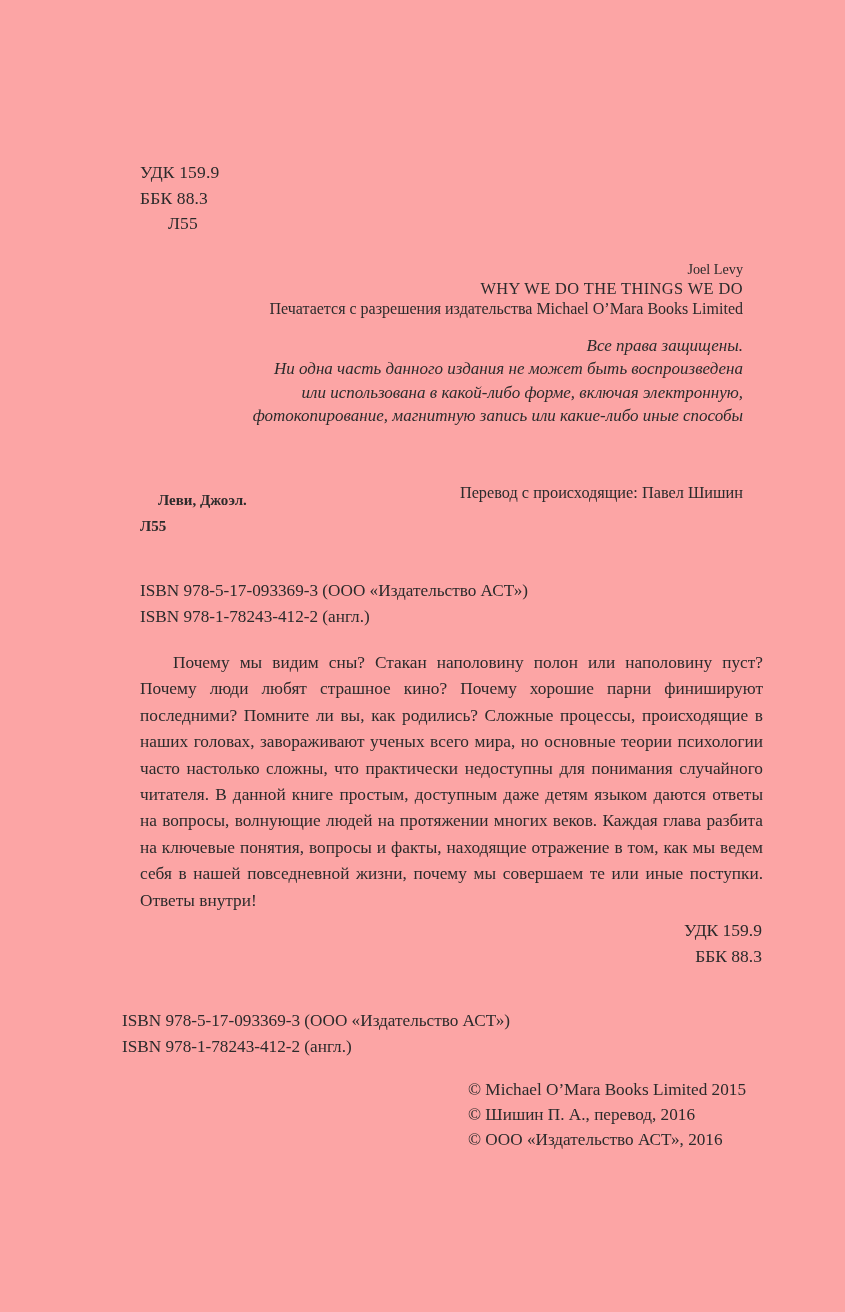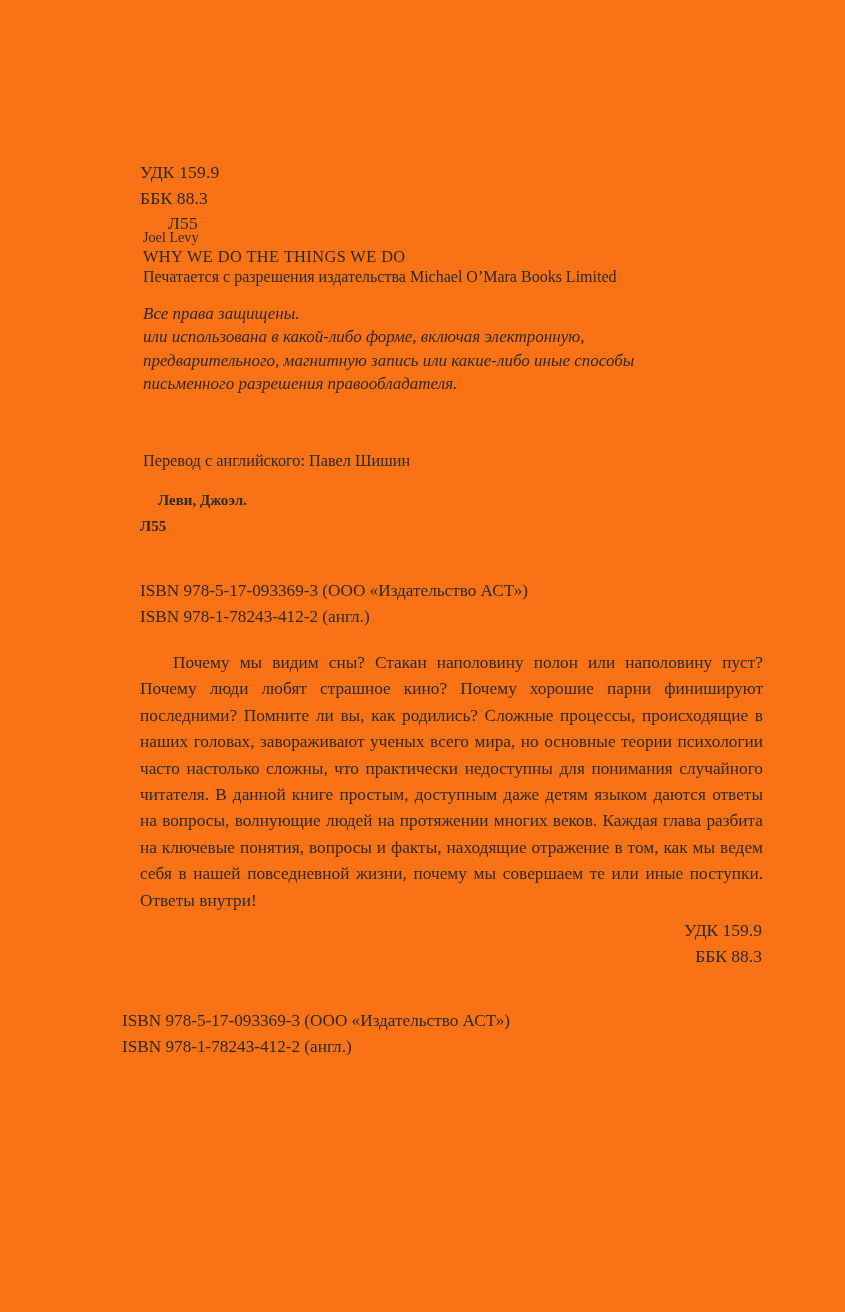--- a/index.html
+++ b/index.html
@@ -9,28 +9,28 @@
     background: #ffffff;
   }
   body {
     font-family: "Liberation Serif", "DejaVu Serif", serif;
     color: #2b2b2b;
   }
   #page {
     position: relative;
     width: 845px;
     height: 1312px;
-    background: #f97316;
+    background: #fca5a5;
     overflow: hidden;
     box-sizing: border-box;
   }
 
   
   .block { position: absolute; }
-  .ctr   { text-align: left; }
+  .ctr   { text-align: right; margin-top: 32px; }
   .rgt   { text-align: right; }
   .lft   { text-align: left; }
   .just  { text-align: justify; text-justify: inter-word; }
   .ital  { font-style: italic; }
   .line  { display: block; white-space: pre; }
   .wline { display: block; }
 
   
   #udk-top {
     left: 140px;
@@ -157,26 +157,26 @@
   </div>
 
   <div id="orig-credit" class="block ctr">
     <span class="wline author-en">Joel Levy</span>
     <span class="wline title-en">WHY WE DO THE THINGS WE DO</span>
     <span class="wline permission">Печатается с разрешения издательства Michael O’Mara Books Limited</span>
   </div>
 
   <div id="rights" class="block ctr ital">
     <span class="wline">Все права защищены.</span>
+    <span class="wline">Ни одна часть данного издания не может быть воспроизведена</span>
     <span class="wline">или использована в какой-либо форме, включая электронную,</span>
-    <span class="wline">предварительного, магнитную запись или какие-либо иные способы</span>
-    <span class="wline">письменного разрешения правообладателя.</span>
-  </div>
-
-  <div id="translator" class="block ctr">Перевод с английского: Павел Шишин</div>
+    <span class="wline">фотокопирование, магнитную запись или какие-либо иные способы</span>
+  </div>
+
+  <div id="translator" class="block ctr">Перевод с происходящие: Павел Шишин</div>
 
   <div id="biblio" class="block">
     <span class="bib-author">Леви, Джоэл.</span>
     <span class="bib-body">
       <span class="shelf">Л55</span>
       <span class="pad"></span>
     </span>
   </div>
 
   <div id="isbn-top" class="block lft">
@@ -189,14 +189,19 @@
   <div id="udk-bottom" class="block rgt">
     <span class="line">УДК 159.9</span>
     <span class="line">ББК 88.3</span>
   </div>
 
   <div id="isbn-bottom" class="block lft">
     <span class="line">ISBN 978-5-17-093369-3 (ООО «Издательство АСТ»)</span>
     <span class="line">ISBN 978-1-78243-412-2 (англ.)</span>
   </div>
 
+  <div id="copyright" class="block lft">
+    <span class="line">© Michael O’Mara Books Limited 2015</span>
+    <span class="line">© Шишин П. А., перевод, 2016</span>
+    <span class="line">© ООО «Издательство АСТ», 2016</span>
+  </div>
 
 </div>
 
 </body></html>

